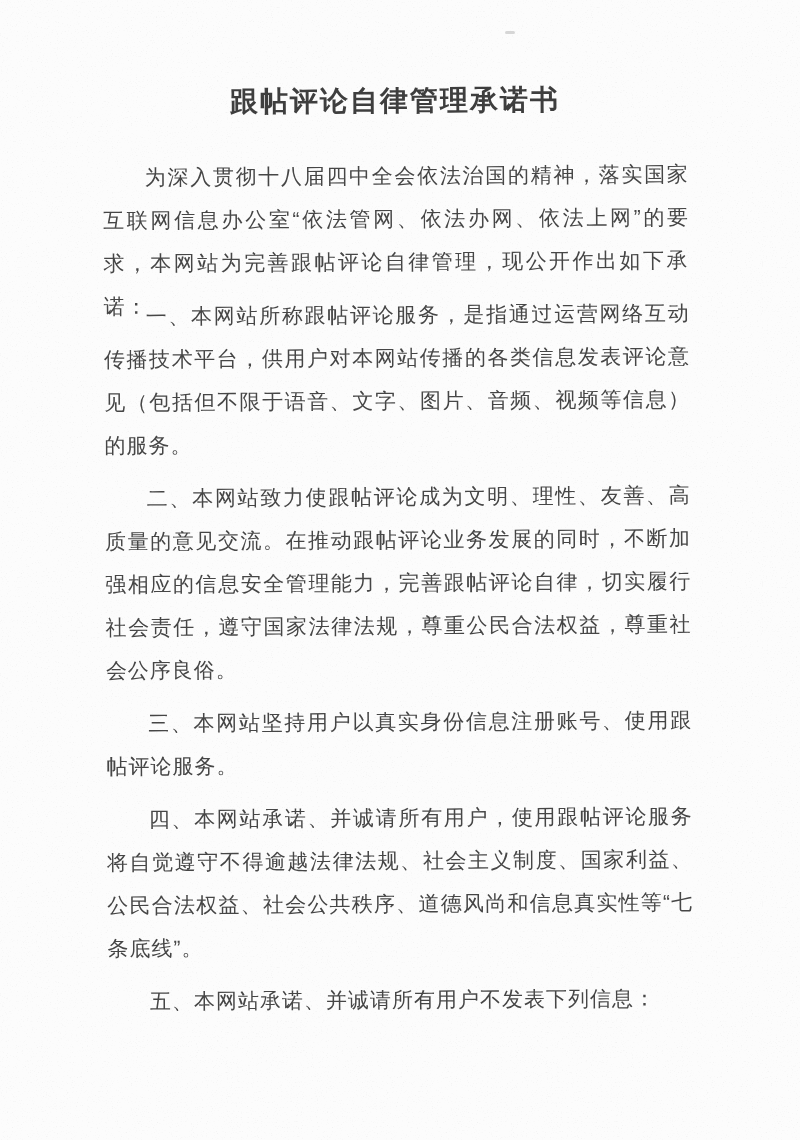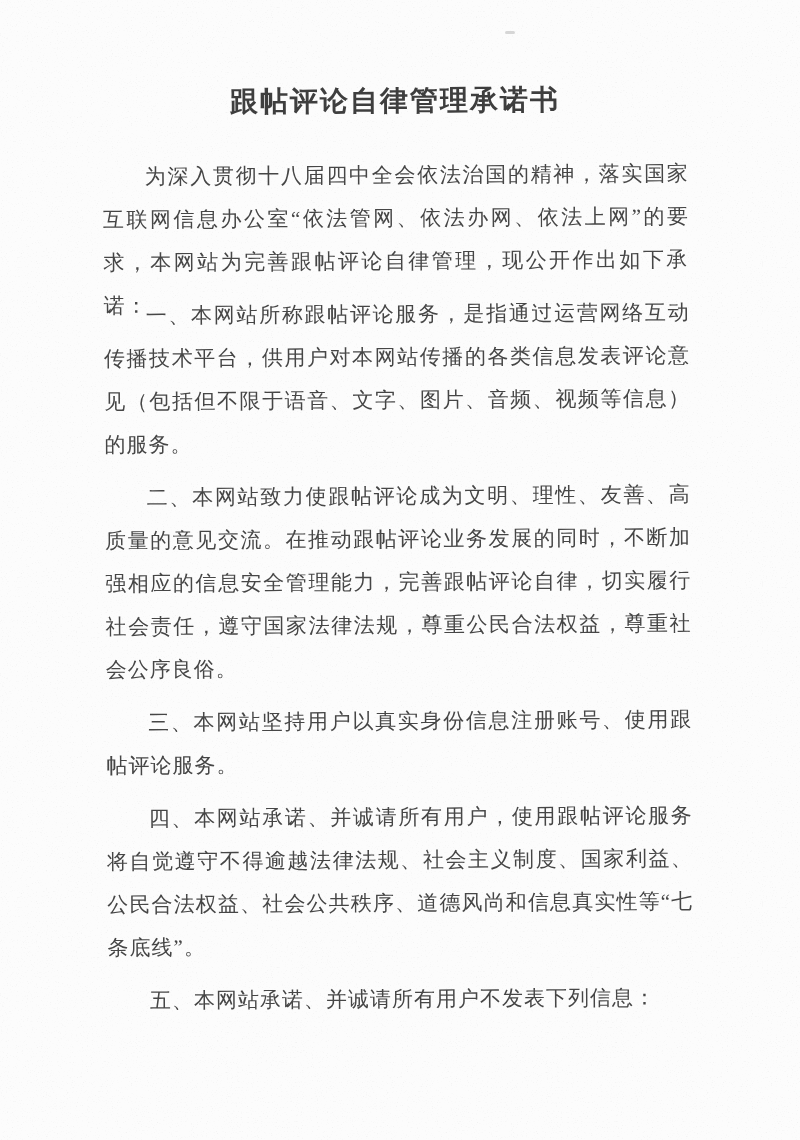--- a/index.html
+++ b/index.html
@@ -6,21 +6,21 @@
     margin: 0;
     padding: 0;
     background: #ffffff;
   }
   .page {
     position: relative;
     width: 800px;
     height: 1140px;
     background: #fcfcfc;
     overflow: hidden;
-    font-family: Liberation Serif, serif;
+    font-family: Liberation Sans, sans-serif;
   }
   .noise-svg {
     position: absolute;
     left: 0;
     top: 0;
     width: 800px;
     height: 1140px;
     pointer-events: none;
   }
   .speck {

